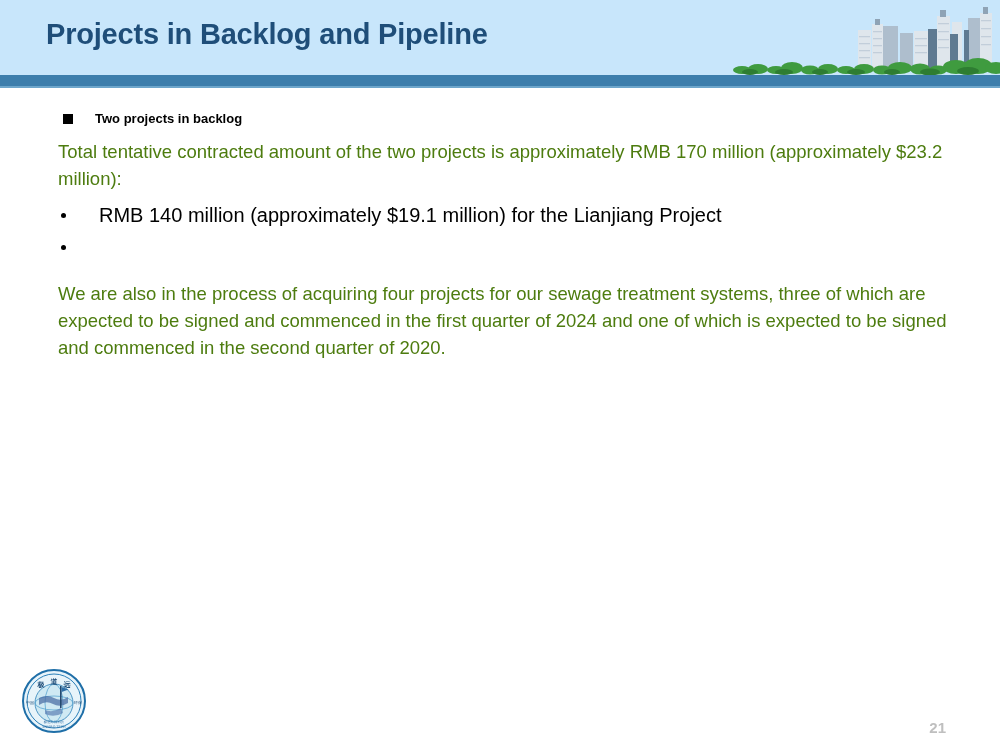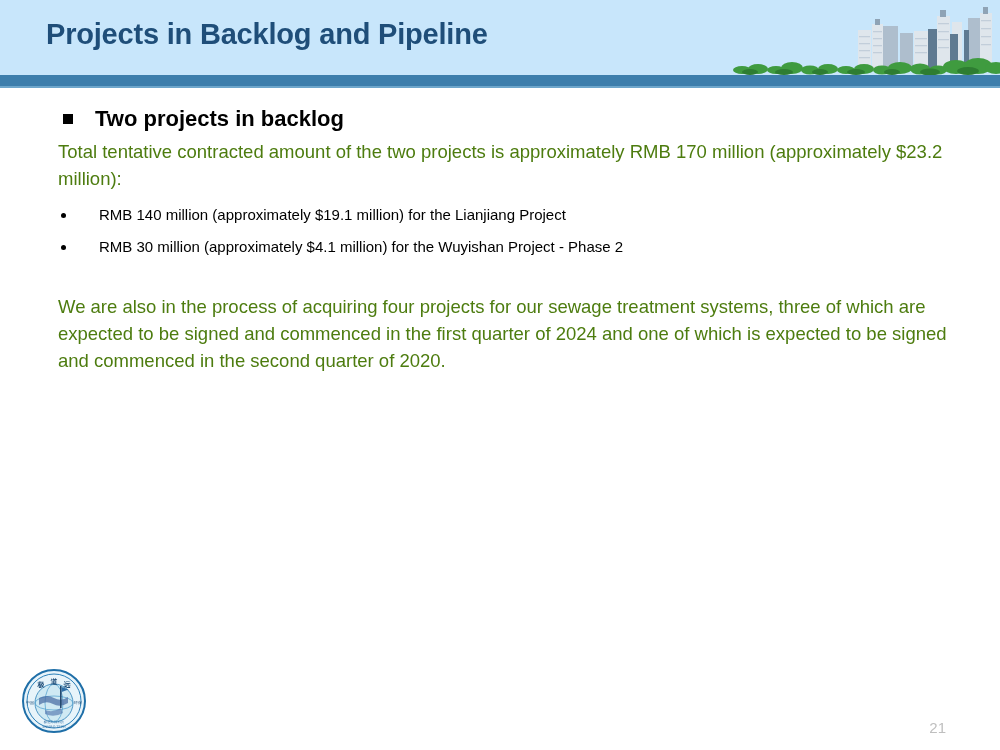--- a/index.html
+++ b/index.html
@@ -68,21 +68,21 @@
   }
   .sq-bullet {
     width:10px; height:10px;
     background:#000000;
     flex:0 0 auto;
     margin-top:6px;
     margin-left:5px;
     margin-right:22px;
   }
   .heading-text {
-    font-size:22px;
+    font-size:13px;
     font-weight:bold;
     color:#000000;
     line-height:22px;
   }
 
   .para {
     font-size:18.5px;
     color:#4d7c0f;
     line-height:27px;
     width:900px;
@@ -97,41 +97,42 @@
   .dot-bullet {
     flex:0 0 auto;
     width:5px; height:5px;
     border-radius:50%;
     background:#000000;
     margin-top:14px;
     margin-left:3px;
     margin-right:33px;
   }
   .dot-text {
-    font-size:15px;
+    font-size:20px;
     color:#000000;
     line-height:32px;
   }
 
   .gap { height:30px; }
 
   
   .logo {
     position:absolute;
     left:21px;
     bottom:16px;
     width:66px;
     height:66px;
   }
   .page-number {
     position:absolute;
     right:54px;
     bottom:14px;
     font-size:15px;
     color:#bfbfbf;
+    font-weight:bold;
   }
 </style>
 </head>
 <body>
 
 <div class="slide-header">
   <div class="header-title">Projects in Backlog and Pipeline</div>
 
   <svg class="skyline" viewBox="0 0 268 75" preserveAspectRatio="none">
     <rect x="0" y="0" width="268" height="75" fill="#c8e6fb"></rect>
@@ -224,21 +225,20 @@
       <span class="heading-text">Two projects in backlog</span>
     </div>
     <div class="para">Total tentative contracted amount of the two projects is approximately RMB 170 million (approximately $23.2 million):</div>
     <div class="dot-list">
       <div class="dot-row">
         <span class="dot-bullet"></span>
         <span class="dot-text">RMB 140 million (approximately $19.1 million) for the Lianjiang Project</span>
       </div>
       <div class="dot-row">
         <span class="dot-bullet"></span>
-        <span class="dot-text">RMB 30 million (approximately $4.1 million) for the Wuyishan Project - Phase 2</span>
       </div>
     </div>
   </div>
 
   <div class="gap"></div>
 
   <div class="block">
     <div class="para">We are also in the process of acquiring four projects for our sewage treatment systems, three of which are expected to be signed and commenced in the first quarter of 2024 and one of which is expected to be signed and commenced in the second quarter of 2020.</div>
   </div>
 

